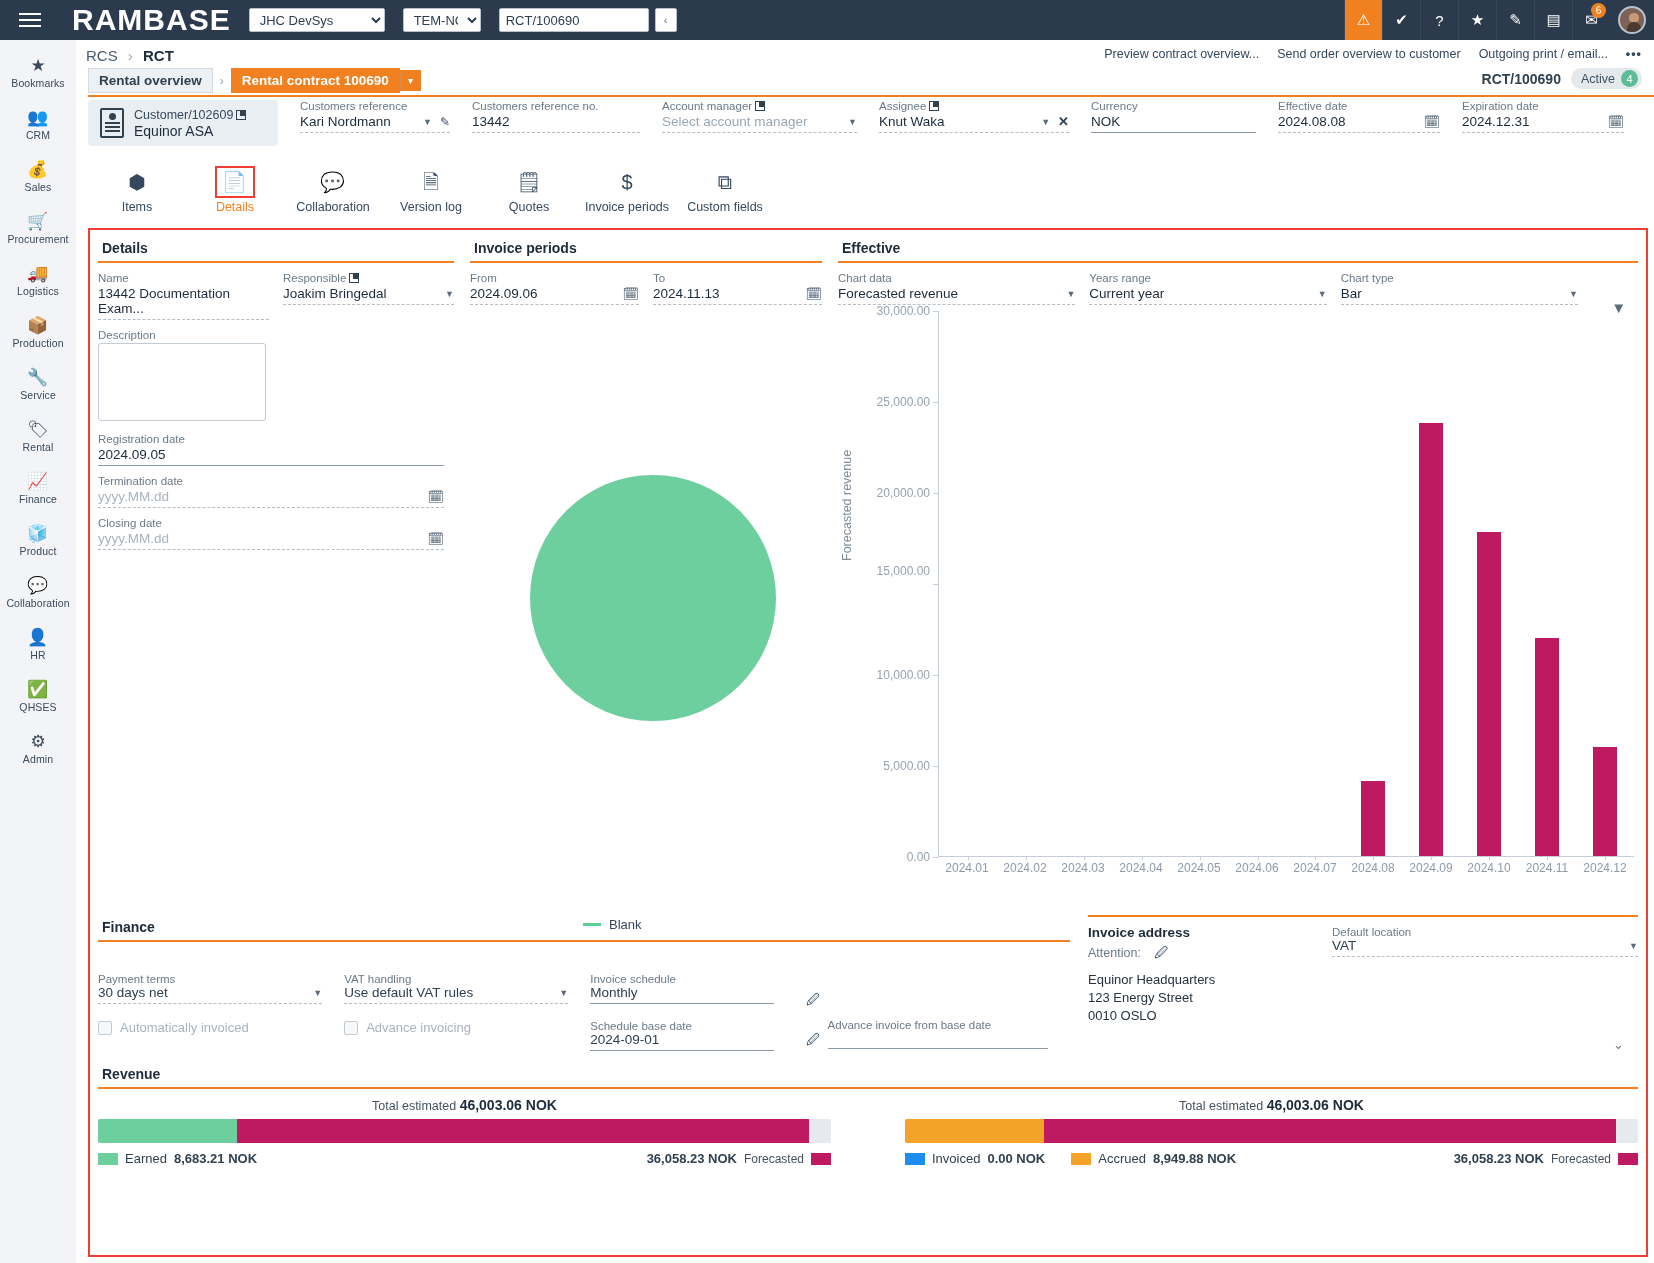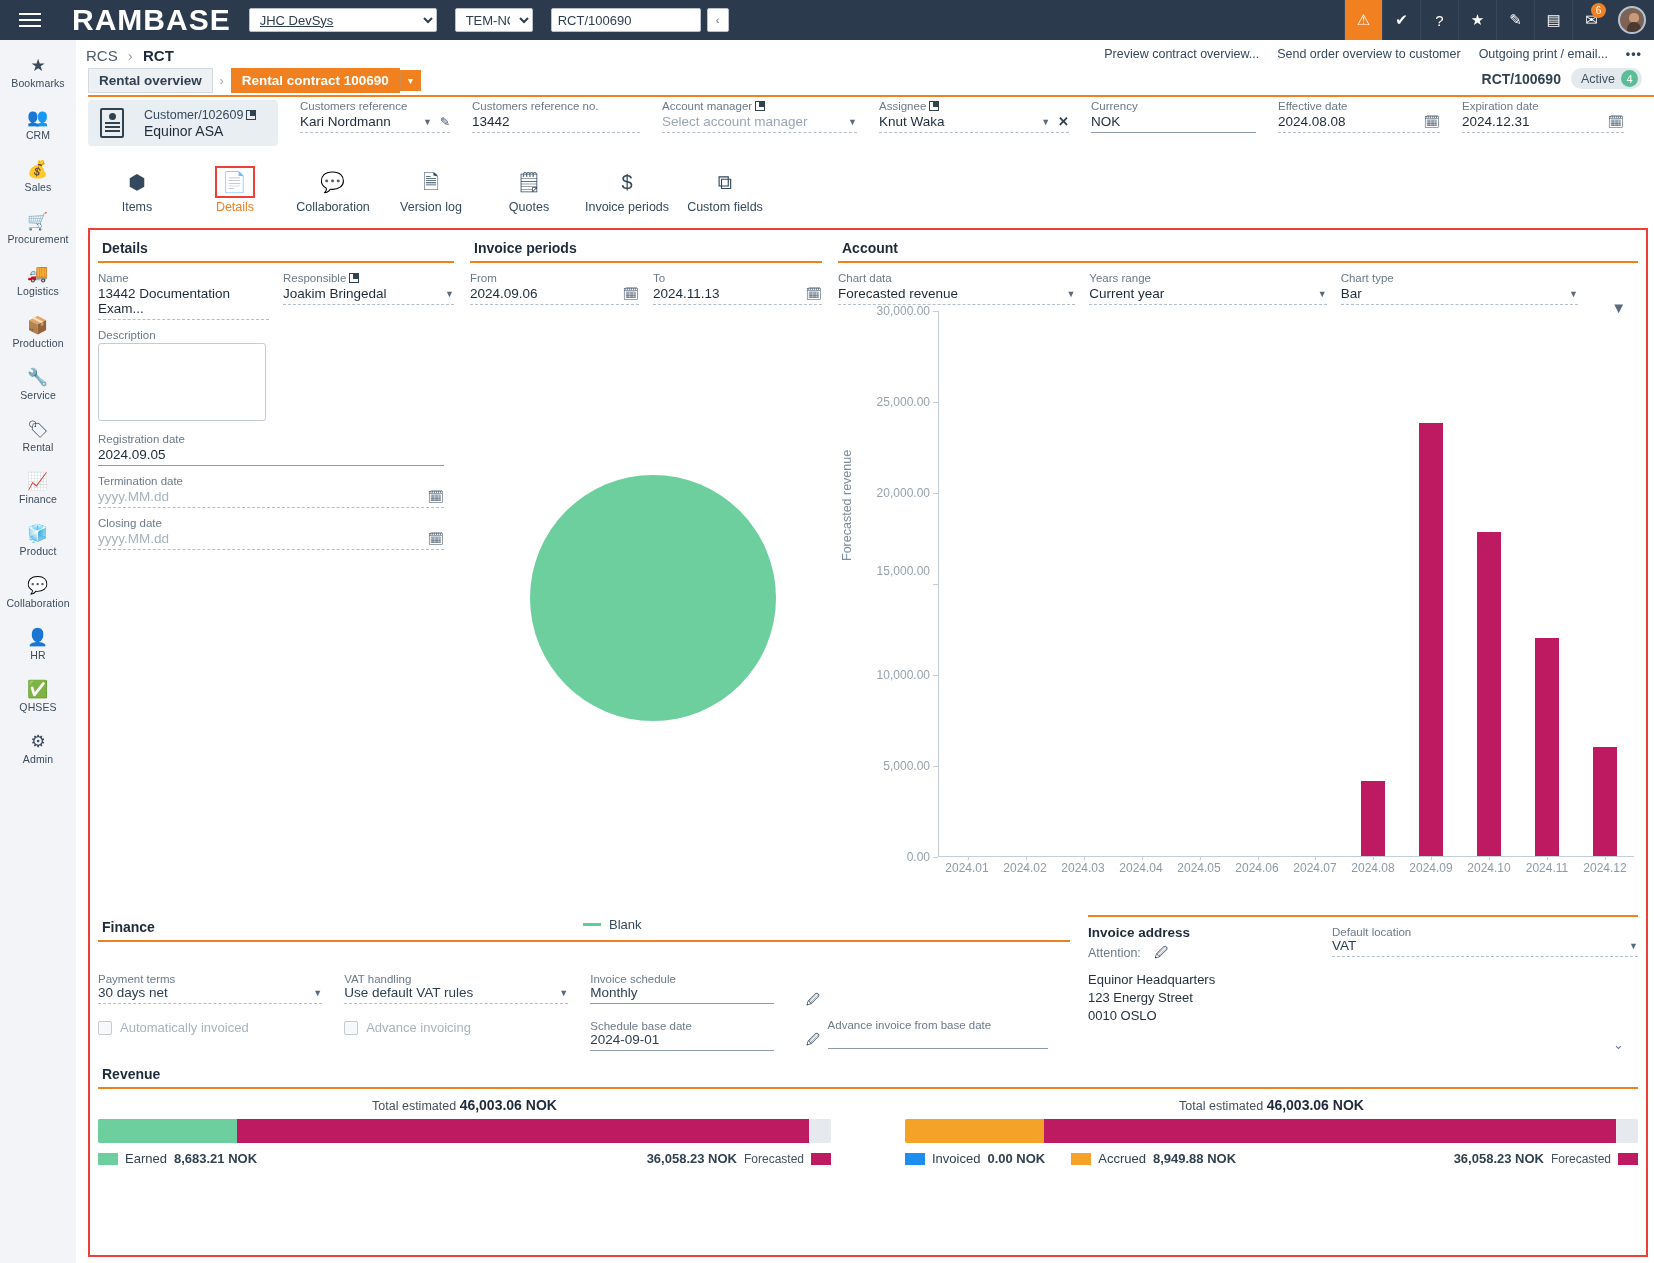--- a/index.html
+++ b/index.html
@@ -17,21 +17,21 @@
     height: 40px; background:#2b3a4d; display:flex; align-items:center;
     position:relative;
   }
   .hamburger { width:60px; display:flex; flex-direction:column; align-items:center; justify-content:center; gap:4px; cursor:pointer;}
   .hamburger span { display:block; width:22px; height:2px; background:#fff; }
   .logo { font-size:30px; font-weight:bold; letter-spacing:1px; color:#fff; margin-left:12px; line-height:1; display:flex; align-items:center;}
   .topsel {
     margin-left:18px; height:24px; background:#fff; border:1px solid #b9c2cc; border-radius:2px;
     font-size:13px; color:#2d3e50; padding:0 6px; font-family:"Liberation Sans",sans-serif;
   }
-  .sel-company { width:188px;text-decoration:underline; }
+  .sel-company { width:136px; }
   .sel-tem { width:78px; }
   .inp-doc { width:150px; }
   .btn-collapse {
     width:22px; height:24px; margin-left:6px; background:#fff; border:1px solid #b9c2cc;
     border-radius:2px; font-size:11px; color:#5a6b7d; cursor:pointer;
   }
   .top-icons { position:absolute; right:0; top:0; height:40px; display:flex; align-items:stretch; }
   .ticon {
     width:38px; display:flex; align-items:center; justify-content:center; color:#fff;
     font-size:15px; cursor:pointer; position:relative; border-left:1px solid #37475c;
@@ -80,21 +80,21 @@
   .statepill {
     background:#e4e9ee; border-radius:12px; padding:2px 4px 2px 10px; font-size:12.5px; color:#40505f;
     display:flex; align-items:center; gap:6px;
   }
   .statepill .num { background:#5bbd96; color:#fff; width:17px; height:17px; border-radius:50%; font-size:11px; display:flex; align-items:center; justify-content:center;}
   .orangerule { position:absolute; left:88px; right:0; top:95px; height:2px; background:#f08020; }
 
   
   .hdrbar { position:absolute; left:88px; top:100px; right:0; height:50px; display:flex; align-items:flex-start; }
   .custbox {
-    background:#e9eef2; border-radius:4px; height:46px; display:flex; align-items:center; padding:0 12px; gap:20px; min-width:190px;
+    background:#e9eef2; border-radius:4px; height:46px; display:flex; align-items:center; padding:0 12px; gap:10px; min-width:190px;
   }
   .custicon { width:24px; height:30px; border:2px solid #30414f; border-radius:2px; display:flex; flex-direction:column; align-items:center; padding-top:3px; gap:2px;}
   .custicon .head { width:7px;height:7px;border-radius:50%; background:#30414f;}
   .custicon .ln { width:15px; height:2px; background:#30414f; }
   .cust-txt .l1 { font-size:12.5px; color:#35495e; }
   .cust-txt .l2 { font-size:14px; color:#1d2b3a; margin-top:1px;}
   .extlink { display:inline-block; width:10px; height:10px; border:1.5px solid #30414f; position:relative; margin-left:3px; vertical-align:-1px;}
   .extlink::after{content:"";position:absolute;right:-1px;top:-1px;width:6px;height:6px;background:#30414f;}
 
   .fld { margin-left:22px; min-width:120px; }
@@ -509,21 +509,21 @@
         <div class="piewrap">
           <div class="pie"></div>
           <div class="pielegend">
             <span class="legline"></span>
             <span>Blank</span>
           </div>
         </div>
       </div>
 
       <div class="col-overview">
-        <div class="sect-title">Account</div>
+        <div class="sect-title">Effective</div>
         <div class="sect-rule"></div>
 
         <div class="row2" style="position:relative">
           <div class="ffield">
             <div class="lab">Chart data</div>
             <div class="val und-dash">
               <span>Forecasted revenue</span>
               <span class="caret">▼</span>
             </div>
           </div>

